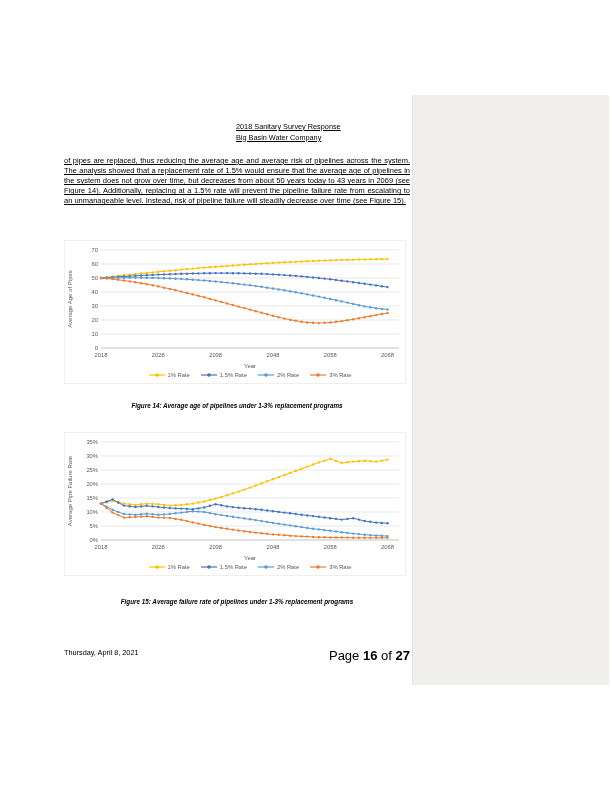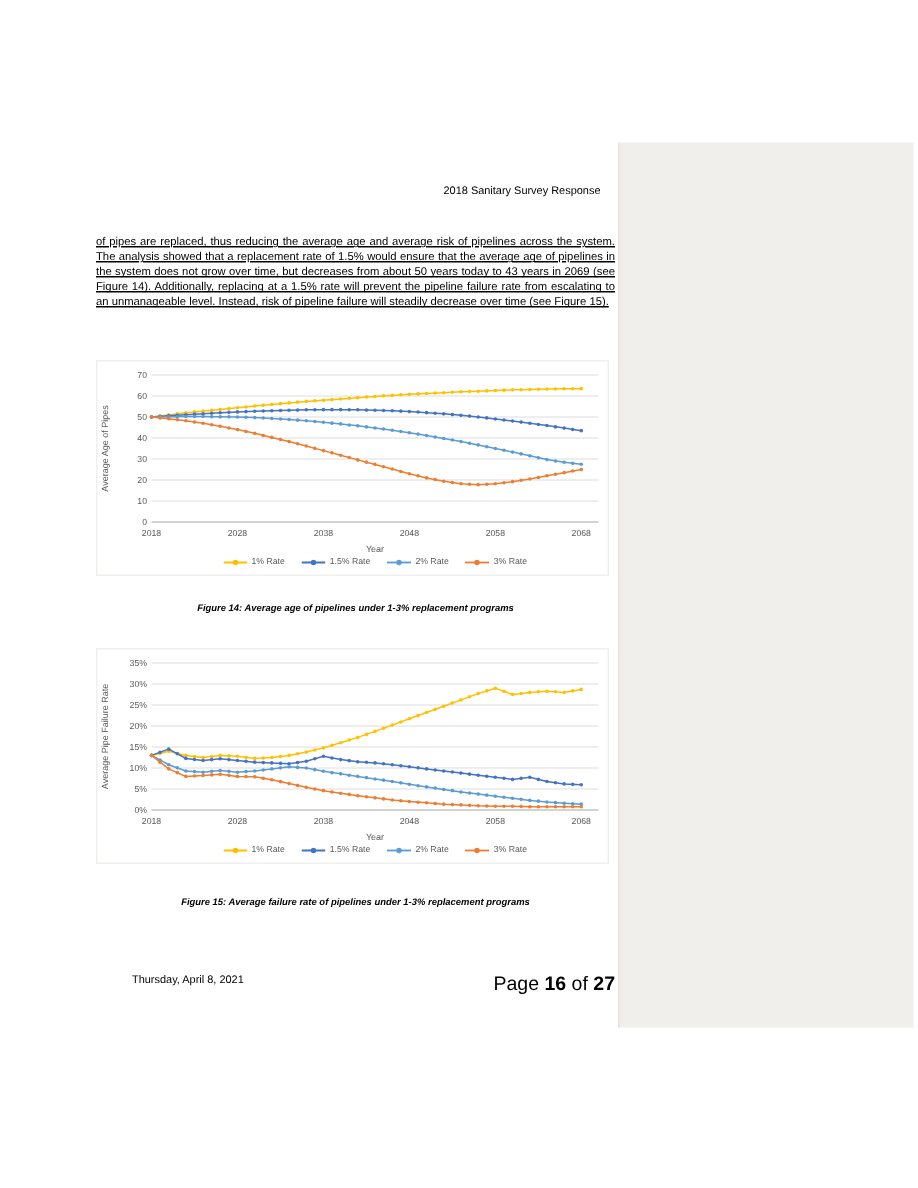--- a/index.html
+++ b/index.html
@@ -1,49 +1,50 @@
 <!DOCTYPE html>
 <html><head>
 <meta charset="utf-8">
 <style>
   html,body{margin:0;padding:0;background:#ffffff;}
   .page{position:relative;width:612px;height:792px;background:#ffffff;overflow:hidden;
         font-family:"Liberation Sans",sans-serif;color:#000;}
   .scan-panel{position:absolute;left:412px;top:95px;width:196px;height:590px;
         background:#f0efeb;border-left:1px solid #e4e3df;}
-  .header{position:absolute;top:122px;left:236px;width:224px;text-align:center;
-        font-size:7.3px;line-height:1.45;}
+  .header{position:absolute;top:122px;left:236px;width:224px;text-align:left;
+        font-size:7.3px;line-height:1.45;text-decoration:underline;}
   .body-text{position:absolute;top:156px;left:64px;width:346px;margin:0;
         font-size:7.5px;line-height:1.34;text-align:justify;text-decoration:underline;}
   .figure{position:absolute;left:64px;width:342px;box-sizing:border-box;
         border:1px solid #efefec;background:#fff;padding-top:1px;}
   #fig14{top:240px;}
   #fig15{top:432px;}
   .legend{display:flex;justify-content:center;gap:11px;margin:2px 0 5px 30px;align-items:center;}
   .legend-item{display:flex;align-items:center;gap:3px;font-size:5.8px;color:#595959;}
   .caption{position:absolute;left:64px;width:346px;text-align:center;
         font-size:6.3px;font-weight:700;font-style:italic;}
   #cap14{top:402px;}
   #cap15{top:598px;}
-  .footer-date{position:absolute;left:64px;top:648px;font-size:7.3px;margin-left:24px;}
+  .footer-date{position:absolute;left:64px;top:648px;font-size:7.3px;}
   .footer-page{position:absolute;left:64px;top:648px;width:346px;text-align:right;font-size:13px;}
   svg{display:block;}
   svg text{font-family:"Liberation Sans",sans-serif;}
   svg text.tick{font-size:5.8px;fill:#595959;}
   svg text.axis-title{font-size:6px;fill:#595959;}
 </style>
 </head>
 <body>
 
 <div class="page">
 
   <div class="scan-panel"></div>
 
   <div class="header">
     <div>2018 Sanitary Survey Response</div>
+    <div>Big Basin Water Company</div>
   </div>
 
   <p class="body-text">of pipes are replaced, thus reducing the average age and average risk of pipelines across the system. The analysis showed that a replacement rate of 1.5% would ensure that the average age of pipelines in the system does not grow over time, but decreases from about 50 years today to 43 years in 2069 (see Figure 14). Additionally, replacing at a 1.5% rate will prevent the pipeline failure rate from escalating to an unmanageable level. Instead, risk of pipeline failure will steadily decrease over time (see Figure 15).</p>
 
   <div class="figure" id="fig14">
     <div class="chart">
         <svg viewBox="0 0 340 128" width="340" height="128">
           <line x1="36" y1="106" x2="334" y2="106" stroke="#9c9c9c" stroke-width="0.6"></line>
           <text x="33" y="108" text-anchor="end" class="tick">0</text>
           <line x1="36" y1="92" x2="334" y2="92" stroke="#d9d9d9" stroke-width="0.6"></line>

